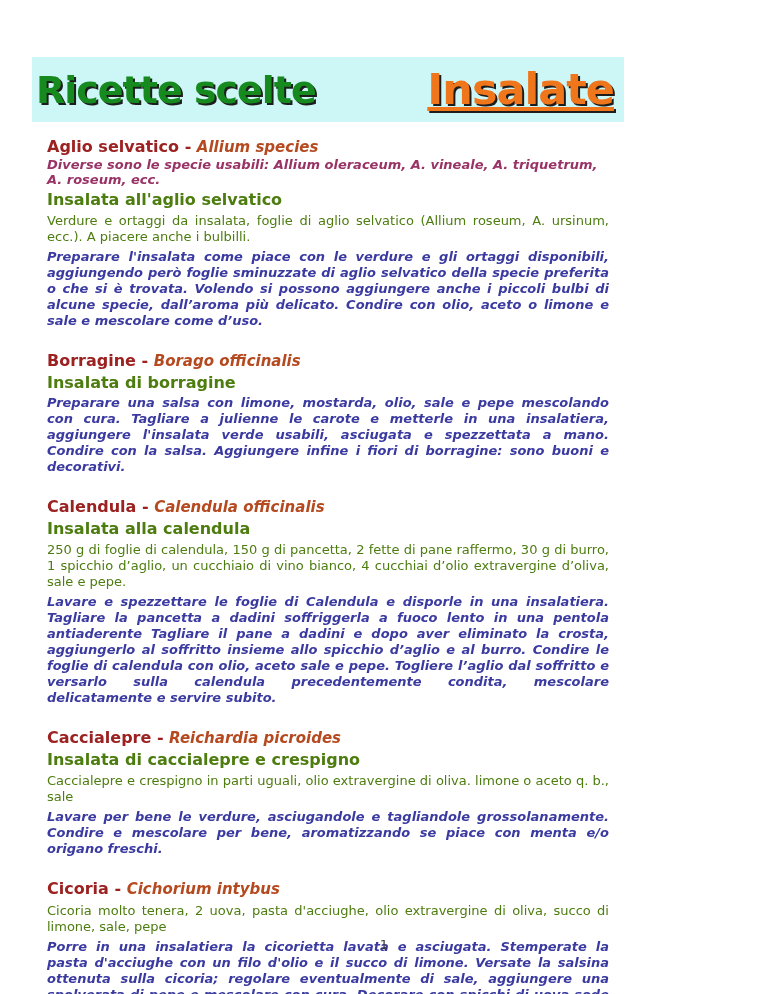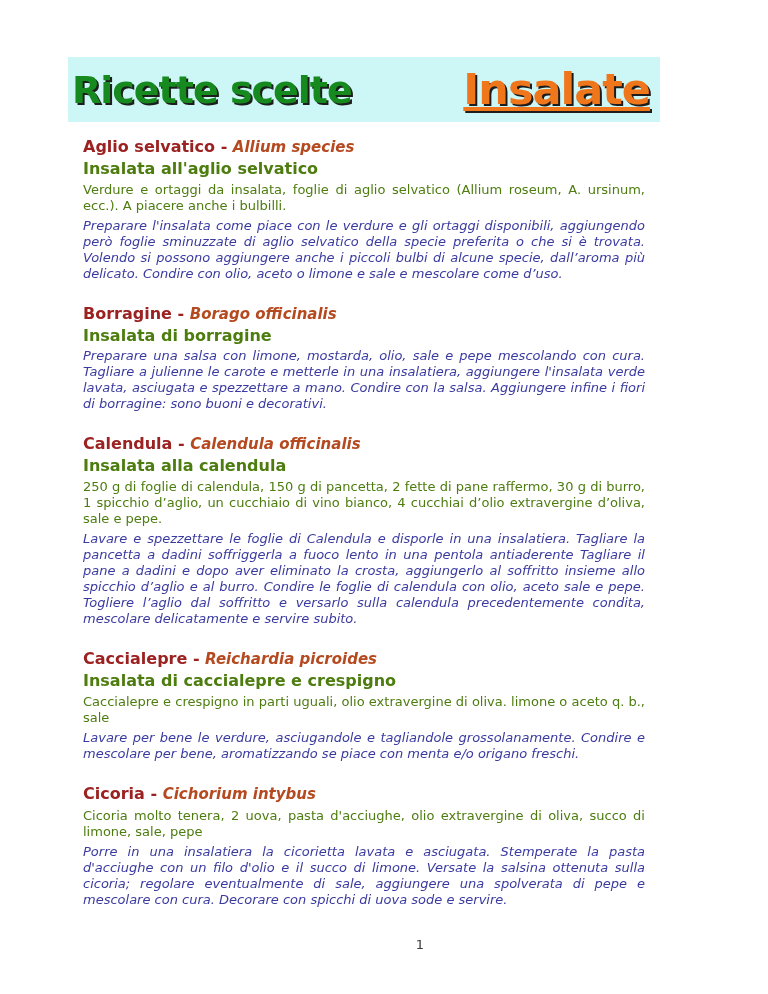--- a/index.html
+++ b/index.html
@@ -3,21 +3,21 @@
 <meta charset="utf-8">
 <style>
   html,body{margin:0;padding:0;}
   body{
     width:768px;height:994px;background:#ffffff;
     font-family:"DejaVu Sans",sans-serif;
     -webkit-font-smoothing:antialiased;
   }
   .page{
     position:relative;width:656px;height:994px;overflow:hidden;
-    padding:0 47px;box-sizing:border-box;margin-left:36px;
+    padding:0 47px;box-sizing:border-box;
   }
   
   .band{
     margin:57px -15px 0 -15px;height:65px;background:#cdf7f7;
     display:flex;align-items:center;justify-content:space-between;
     padding:0 10px 0 4px;box-sizing:border-box;
   }
   .band .title{
     font-size:38px;font-weight:bold;letter-spacing:-1px;
     color:#178a1f;text-shadow:2px 2px 0 #1d1d1d;
@@ -47,21 +47,21 @@
   h3{
     margin:4px 0 0 0;font-size:16px;line-height:17px;
     font-weight:bold;color:#4d7c0f;
   }
   p.ing{
     margin:5px 0 4px 0;font-size:13px;line-height:16px;
     color:#4d7c0f;text-align:justify;
   }
   p.prep{
     margin:4px 0 0 0;font-size:13px;line-height:16px;
-    color:#3a3aa0;font-style:italic;text-align:justify;
+    color:#3a3aa0;font-style:italic;text-align:justify;font-weight:bold;
   }
   
   footer{
     position:absolute;left:0;bottom:42px;width:768px;
     text-align:center;font-size:13px;color:#3b3b3b;
   }
 </style>
 </head>
 <body>
 
@@ -69,29 +69,30 @@
 
   <header class="band">
     <span class="title">Ricette scelte</span>
     <span class="category">Insalate</span>
   </header>
 
   <main>
 
     <section class="first">
       <h2><span>Aglio selvatico</span><span class="sep"> - </span><span class="latin">Allium species</span></h2>
+      <p class="note">Diverse sono le specie usabili: Allium oleraceum, A. vineale, A. triquetrum, A. roseum, ecc.</p>
       <h3>Insalata all'aglio selvatico</h3>
       <p class="ing">Verdure e ortaggi da insalata, foglie di aglio selvatico (Allium roseum, A. ursinum, ecc.). A piacere anche i bulbilli.</p>
       <p class="prep">Preparare l'insalata come piace con le verdure e gli ortaggi disponibili, aggiungendo però foglie sminuzzate di aglio selvatico della specie preferita o che si è trovata. Volendo si possono aggiungere anche i piccoli bulbi di alcune specie, dall’aroma più delicato. Condire con olio, aceto o limone e sale e mescolare come d’uso.</p>
     </section>
 
     <section>
       <h2><span>Borragine</span><span class="sep"> - </span><span class="latin">Borago officinalis</span></h2>
       <h3>Insalata di borragine</h3>
-      <p class="prep">Preparare una salsa con limone, mostarda, olio, sale e pepe mescolando con cura. Tagliare a julienne le carote e metterle in una insalatiera, aggiungere l'insalata verde lavata, asciugata e spezzettare a mano. Condire con la salsa. Aggiungere infine i fiori di borragine: sono buoni e decorativi.</p>
+      <p class="prep">Preparare una salsa con limone, mostarda, olio, sale e pepe mescolando con cura. Tagliare a julienne le carote e metterle in una insalatiera, aggiungere l'insalata verde usabili, asciugata e spezzettata a mano. Condire con la salsa. Aggiungere infine i fiori di borragine: sono buoni e decorativi.</p>
     </section>
 
     <section>
       <h2><span>Calendula</span><span class="sep"> - </span><span class="latin">Calendula officinalis</span></h2>
       <h3>Insalata alla calendula</h3>
       <p class="ing">250 g di foglie di calendula, 150 g di pancetta, 2 fette di pane raffermo, 30 g di burro, 1 spicchio d’aglio, un cucchiaio di vino bianco, 4 cucchiai d’olio extravergine d’oliva, sale e pepe.</p>
       <p class="prep">Lavare e spezzettare le foglie di Calendula e disporle in una insalatiera. Tagliare la pancetta a dadini soffriggerla a fuoco lento in una pentola antiaderente Tagliare il pane a dadini e dopo aver eliminato la crosta, aggiungerlo al soffritto insieme allo spicchio d’aglio e al burro. Condire le foglie di calendula con olio, aceto sale e pepe. Togliere l’aglio dal soffritto e versarlo sulla calendula precedentemente condita, mescolare delicatamente e servire subito.</p>
     </section>
 
     <section>

